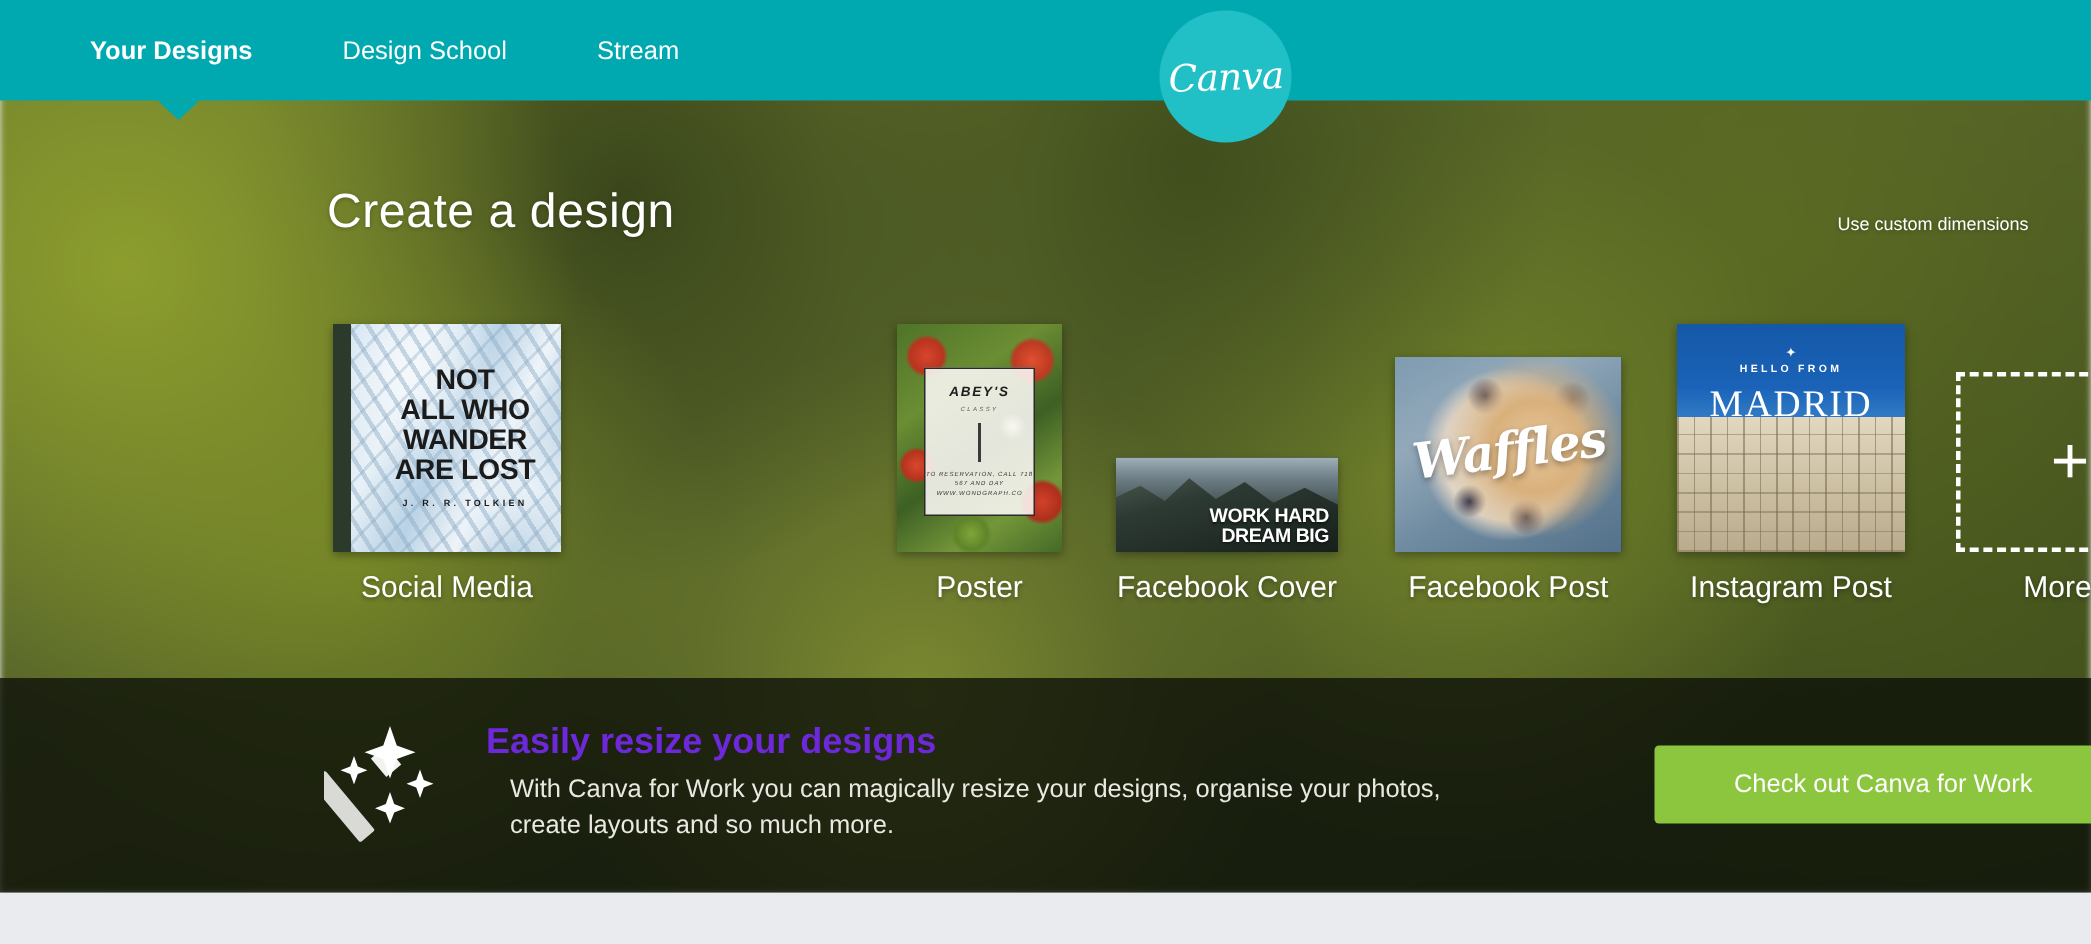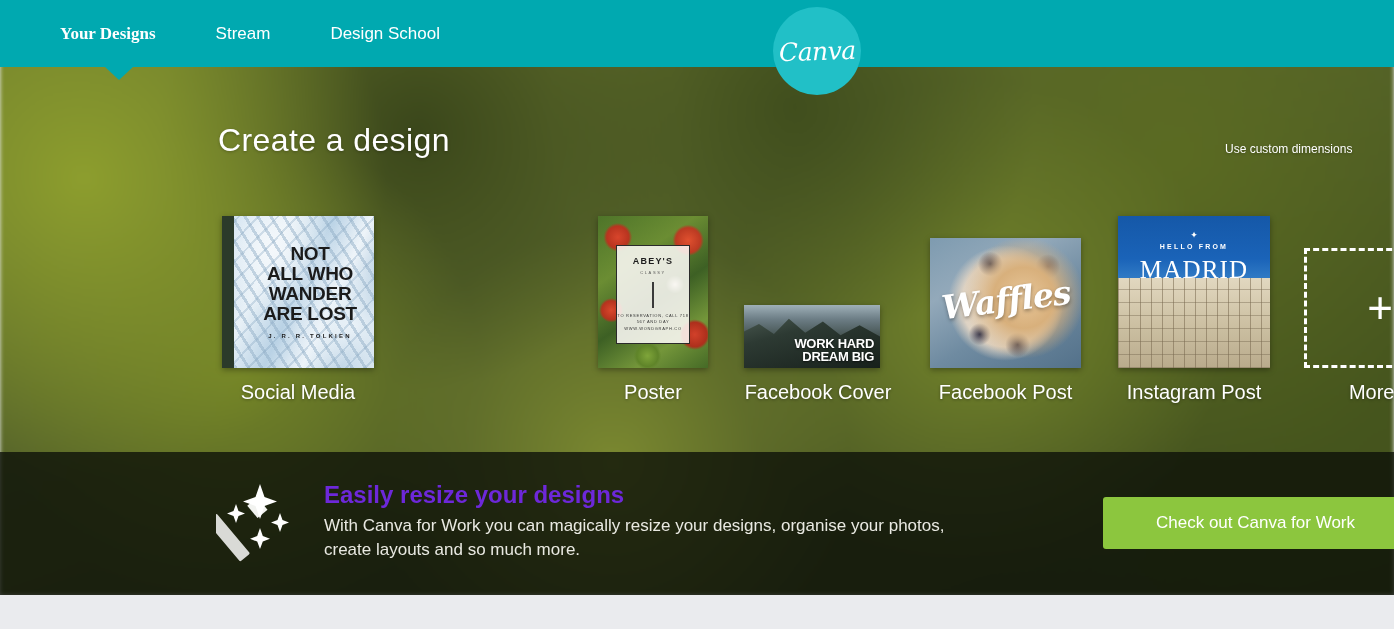--- a/index.html
+++ b/index.html
@@ -31,21 +31,21 @@
   
   .topbar {
     position: absolute; left: 0; top: 0; width: 1394px; height: 67px;
     background: #00a9b0; z-index: 20;
   }
   .nav { position: absolute; left: 0; top: 0; height: 67px; display: flex; align-items: center; }
   .nav-item {
     color: #ffffff; font-size: 17px; padding: 0 0; margin-left: 60px;
     line-height: 67px; cursor: pointer; white-space: nowrap;
   }
-  .nav-item.active { font-weight: bold; font-family: Liberation Serif, serif; }
+  .nav-item.active { font-weight: bold; }
   .nav-notch {
     position: absolute; top: 67px; left: 119px; transform: translateX(-50%);
     width: 0; height: 0;
     border-left: 14px solid transparent; border-right: 14px solid transparent;
     border-top: 13px solid #00a9b0; z-index: 21;
   }
   .logo {
     position: absolute; left: 773px; top: 7px; width: 88px; height: 88px;
     border-radius: 50%; background: #21c0c7; z-index: 22;
     display: flex; align-items: center; justify-content: center;
@@ -147,20 +147,21 @@
   .art-poster {
     width: 100%; height: 100%; position: relative;
     background:
       radial-gradient(circle at 18% 14%, #d8452c 0%, #b8341f 7%, rgba(184,52,31,0) 9%),
       radial-gradient(circle at 82% 16%, #e0502f 0%, #bb3a22 8%, rgba(187,58,34,0) 10%),
       radial-gradient(circle at 12% 62%, #d9472c 0%, #b5331e 7%, rgba(181,51,30,0) 9%),
       radial-gradient(circle at 88% 78%, #d2412a 0%, #ad2f1c 8%, rgba(173,47,28,0) 10%),
       radial-gradient(circle at 45% 92%, #7fa53a 0%, #5f8429 7%, rgba(95,132,41,0) 9%),
       radial-gradient(circle at 70% 45%, #f0ece0 0%, rgba(240,236,224,0) 8%),
       linear-gradient(145deg, #4e7429 0%, #6b8d33 30%, #3d6024 55%, #74963a 78%, #456a26 100%);
+    font-style: italic;
   }
   .poster-card {
     position: absolute; left: 16%; top: 19%; right: 16%; bottom: 16%;
     background: rgba(250,248,245,0.88); border: 1.5px solid #2a2a2a;
     display: flex; flex-direction: column; align-items: center;
   }
   .poster-name {
     margin-top: 14%; font-size: 9px; font-weight: bold; letter-spacing: 1.2px; color: #1d1d1d;
   }
   .poster-sub { font-size: 4px; letter-spacing: 1.6px; color: #555; margin-top: 4px; }
@@ -251,21 +252,21 @@
     background: rgba(12,16,8,0.78); z-index: 10;
   }
   .wand {
     position: absolute; left: 216px; top: 478px; width: 82px; height: 86px; z-index: 12;
   }
   .promo-title {
     position: absolute; left: 324px; top: 481px; z-index: 12;
     color: #6d28d9; font-size: 24px; font-weight: bold;
   }
   .promo-body {
-    position: absolute; left: 324px; top: 514px; width: 670px; z-index: 12;
+    position: absolute; left: 340px; top: 514px; width: 670px; z-index: 12;
     color: #e9e9e2; font-size: 17px; line-height: 1.42;
   }
   .cta {
     position: absolute; left: 1103px; top: 497px; width: 305px; height: 52px;
     background: #8cc63e; border: none; border-radius: 3px;
     color: #ffffff; font-size: 17px; font-family: "Liberation Sans", sans-serif;
     cursor: pointer; z-index: 12;
   }
 
   
@@ -277,22 +278,22 @@
 </head>
 <body>
 
 <div id="app">
 
   <div class="hero-bg"></div>
 
   <div class="topbar">
     <div class="nav">
       <div class="nav-item active">Your Designs</div>
+      <div class="nav-item">Design School</div>
       <div class="nav-item">Stream</div>
-      <div class="nav-item">Design School</div>
     </div>
   </div>
   <div class="nav-notch"></div>
   <div class="logo">
     <span class="logo-text">Canva</span>
   </div>
 
   <div class="create-title">Create a design</div>
   <div class="custom-dim">Use custom dimensions</div>
 
@@ -322,21 +323,21 @@
             <div class="poster-sub">CLASSY</div>
             <div class="poster-bar"></div>
             <div class="poster-info">TO RESERVATION, CALL 718 567 AND DAY WWW.WONDGRAPH.CO</div>
           </div>
         </div>
       </div>
       <div class="tile-label">Poster</div>
     </div>
 
     <div class="tile t-fbcover">
-      <div class="thumb" style="width:136px;height:63px">
+      <div class="thumb" style="width:148px;height:63px">
         <div class="art-fbcover">
           <div class="fbcover-txt">
             <div>WORK HARD</div>
             <div>DREAM BIG</div>
           </div>
         </div>
       </div>
       <div class="tile-label">Facebook Cover</div>
     </div>
 

